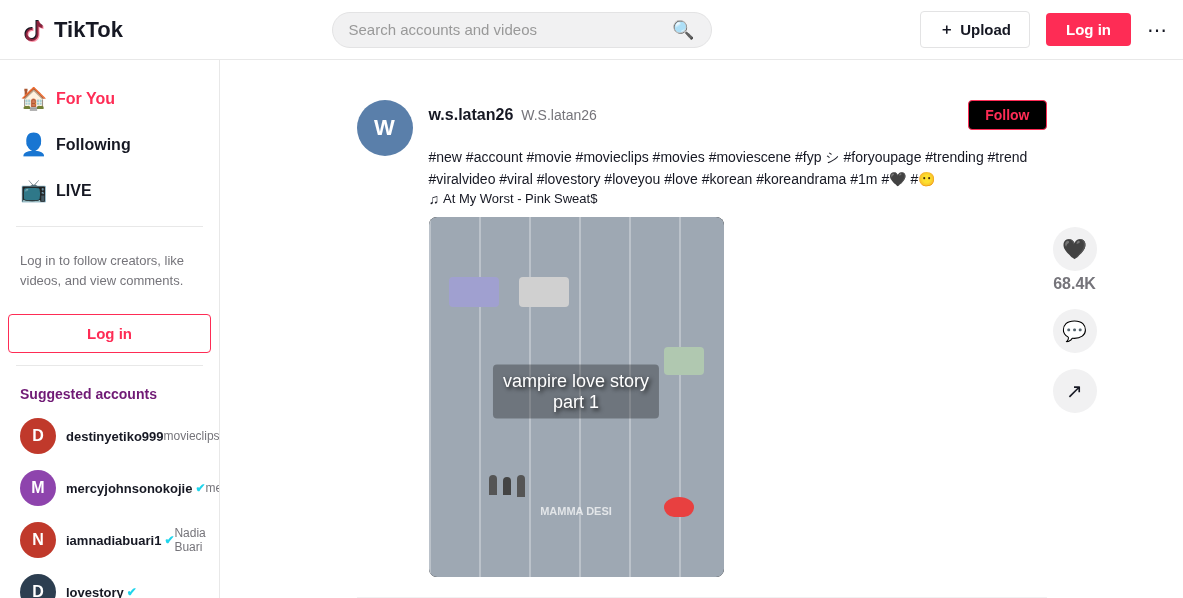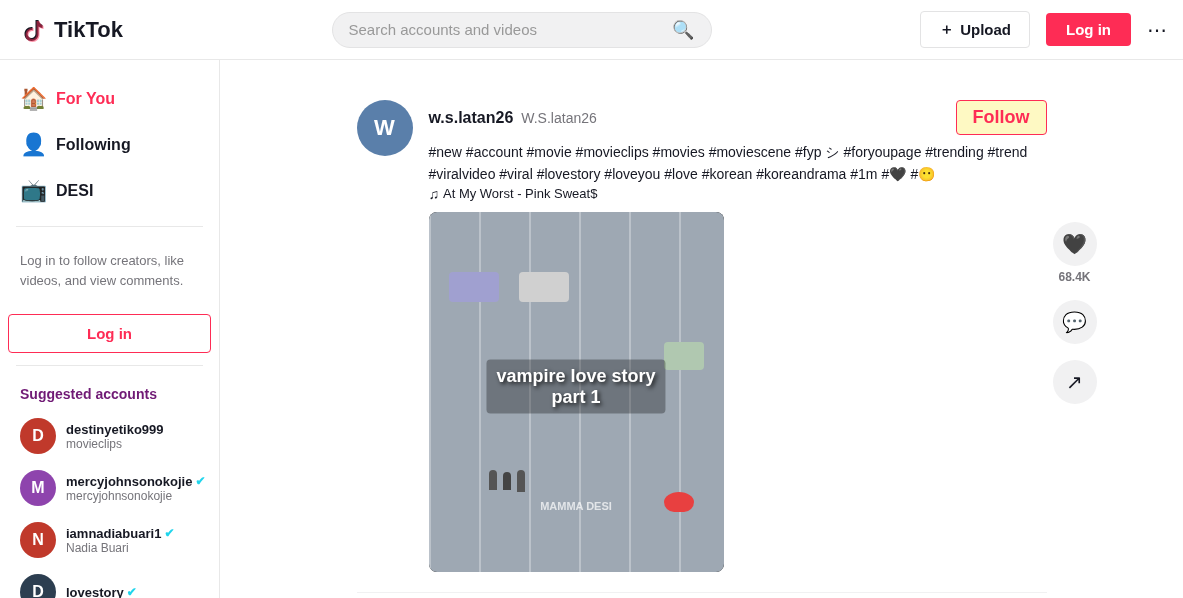--- a/index.html
+++ b/index.html
@@ -56,68 +56,68 @@
       border: 1.5px solid #fe2c55; border-radius: 4px; background: #fff;
       color: #fe2c55; font-size: 15px; font-weight: 600; cursor: pointer; text-align: center;
     }
     .suggested-label { padding: 8px 12px; font-size: 14px; font-weight: 700; color: #701a75; }
     .account-item { display: flex; align-items: center; gap: 10px; padding: 8px 12px; cursor: pointer; }
     .avatar-circle {
       width: 36px; height: 36px; border-radius: 50%; background: #ccc;
       overflow: hidden; flex-shrink: 0; display: flex; align-items: center; justify-content: center;
       font-size: 16px; font-weight: 700; color: #fff;
     }
-    .acc-info { display: flex; flex-direction: column; }
+    .acc-info { display: flex; }
     .acc-username { font-size: 13px; font-weight: 600; display: flex; align-items: center; gap: 3px; }
     .acc-name { font-size: 12px; color: #75747a; }
     .verified-icon { color: #20d5ec; font-size: 12px; }
 
     
     .main-content { margin-left: 220px; flex: 1; display: flex; justify-content: center; padding: 20px 40px; }
     .feed { max-width: 690px; width: 100%; }
     .video-card { display: flex; gap: 16px; padding: 20px 0; border-bottom: 1px solid #f1f1f2; }
     .video-creator-avatar {
       width: 56px; height: 56px; border-radius: 50%; background: #888;
       flex-shrink: 0; overflow: hidden; display: flex; align-items: center; justify-content: center;
       font-size: 22px; color: #fff; font-weight: 700;
     }
     .video-main { flex: 1; }
-    .video-header { display: flex; align-items: center; justify-content: space-between; margin-bottom: 6px; }
+    .video-header { display: flex; align-items: center; justify-content: space-between; margin-bottom: 16px; }
     .video-author { display: flex; align-items: center; gap: 8px; }
     .author-username { font-size: 16px; font-weight: 700; }
     .author-display { font-size: 14px; color: #75747a; }
     .follow-btn {
-      padding: 6px 16px; border: 1.5px solid #fe2c55; background: #fef9c3;
-      color: #fe2c55; font-size: 18px; font-weight: 600; border-radius: 4px; cursor: pointer;
+      padding: 6px 16px; border: 1.5px solid #fe2c55; background: #000000;
+      color: #fe2c55; font-size: 14px; font-weight: 600; border-radius: 4px; cursor: pointer;
     }
     .video-description { font-size: 14px; line-height: 1.6; color: #161823; }
     .video-music { font-size: 13px; color: #161823; display: flex; align-items: center; gap: 4px; margin-bottom: 10px; }
     .music-icon { font-size: 14px; }
     .video-thumbnail-area { position: relative; width: 100%; }
     .video-thumbnail {
       width: 295px; height: 360px; border-radius: 8px; overflow: hidden;
       position: relative; background: #000;
     }
     .video-overlay-text {
       position: absolute; top: 50%; left: 50%; transform: translate(-50%, -60%);
-      color: #fff; font-size: 18px; font-weight: 700; text-align: center;
+      color: #fff; font-size: 18px; font-weight: 400; text-align: center;
       text-shadow: 2px 2px 4px rgba(0,0,0,0.8); background: rgba(0,0,0,0.3);
       padding: 6px 10px; border-radius: 4px; white-space: nowrap;
     }
     .watermark {
       position: absolute; bottom: 60px; left: 50%; transform: translateX(-50%);
       color: rgba(255,255,255,0.7); font-size: 11px; font-weight: 600;
     }
     .video-actions { position: absolute; right: -50px; top: 10px; display: flex; flex-direction: column; align-items: center; gap: 16px; }
     .action-btn { display: flex; flex-direction: column; align-items: center; gap: 4px; cursor: pointer; }
     .action-circle {
       width: 44px; height: 44px; border-radius: 50%; background: #f1f1f2;
       display: flex; align-items: center; justify-content: center; font-size: 20px;
     }
-    .action-count { font-size: 12px; color: #75747a; font-weight: 600; }
+    .action-count { font-size: 16px; color: #75747a; font-weight: 600; }
 
     
     .parking-scene {
       background: #9ea8b3;
       position: relative; width: 100%; height: 100%;
     }
     .parking-lines {
       position: absolute; bottom: 0; left: 0; right: 0; top: 0;
       background: repeating-linear-gradient(90deg, rgba(255,255,255,0.3) 0, rgba(255,255,255,0.3) 2px, transparent 2px, transparent 50px);
     }
@@ -164,21 +164,21 @@
       <div class="nav-item active">
         <span class="nav-icon">🏠</span>
         <span>For You</span>
       </div>
       <div class="nav-item">
         <span class="nav-icon">👤</span>
         <span>Following</span>
       </div>
       <div class="nav-item">
         <span class="nav-icon">📺</span>
-        <span>DESI</span>
+        <span>LIVE</span>
       </div>
     </nav>
 
     <div class="divider"></div>
 
     <p class="login-prompt">Log in to follow creators, like videos, and view comments.</p>
     <button class="login-outline-btn">Log in</button>
 
     <div class="divider"></div>
 

